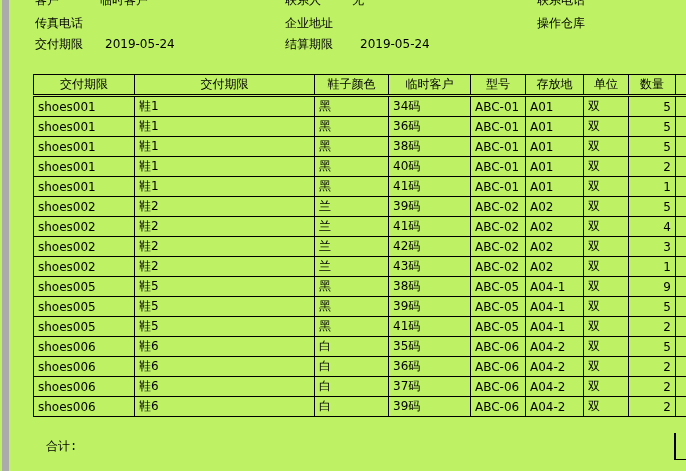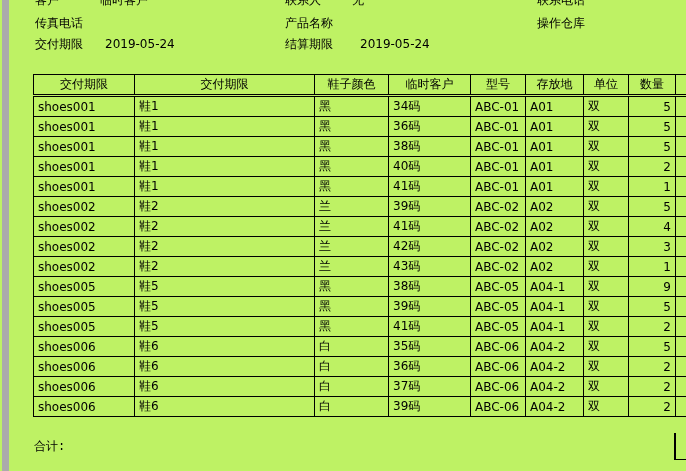--- a/index.html
+++ b/index.html
@@ -51,21 +51,21 @@
   }
   #shoe-table th {
     text-align: center;
     border-bottom: 3px double #000;
   }
   #shoe-table td { text-align: left; }
   #shoe-table td.c7 { text-align: right; }
 
   #total-label {
     position: absolute;
-    left: 34px; top: 438px;
+    left: 46px; top: 438px;
     white-space: nowrap;
     font-family: Liberation Mono, monospace;
   }
   #total-box {
     position: absolute;
     left: 627px; top: 433px;
     width: 48px; height: 27px;
     box-sizing: border-box;
     border: 1px solid #000;
     border-top: none;
@@ -89,21 +89,21 @@
 
   <div id="left-strip"></div>
 
   <span class="hfield r1 x-l1">客户</span>
   <span class="hfield r1 x-v1">临时客户</span>
   <span class="hfield r1 x-l2">联系人</span>
   <span class="hfield r1 x-v2">无</span>
   <span class="hfield r1 x-l3">联系电话</span>
 
   <span class="hfield r2 x-l1">传真电话</span>
-  <span class="hfield r2 x-l2">产品名称</span>
+  <span class="hfield r2 x-l2">企业地址</span>
   <span class="hfield r2 x-l3">操作仓库</span>
 
   <span class="hfield r3 x-l1">交付期限</span>
   <span class="hfield r3 x-v1b">2019-05-24</span>
   <span class="hfield r3 x-l2">结算期限</span>
   <span class="hfield r3 x-v2b">2019-05-24</span>
 
   <table id="shoe-table">
     <colgroup>
         <col style="width: 101px;">

